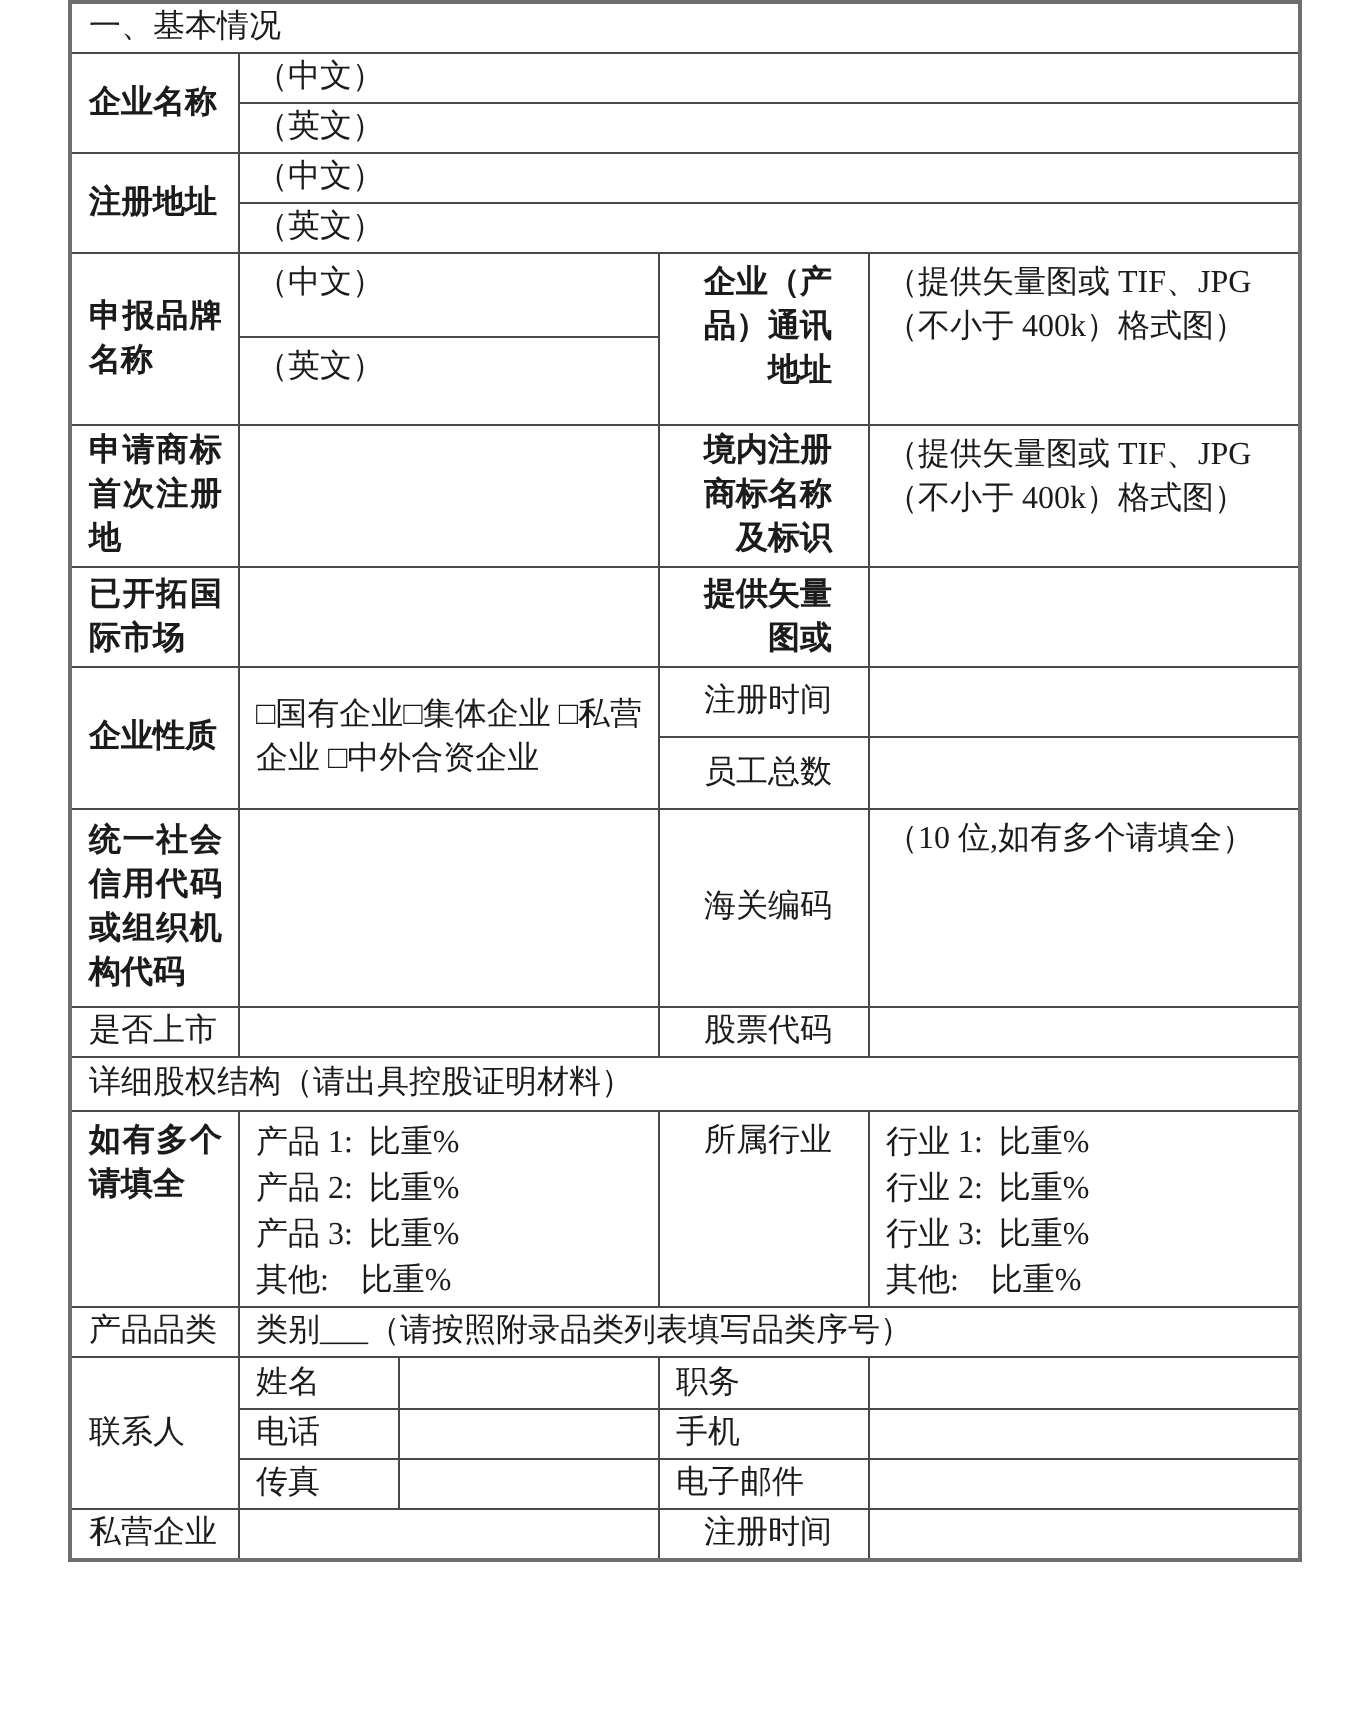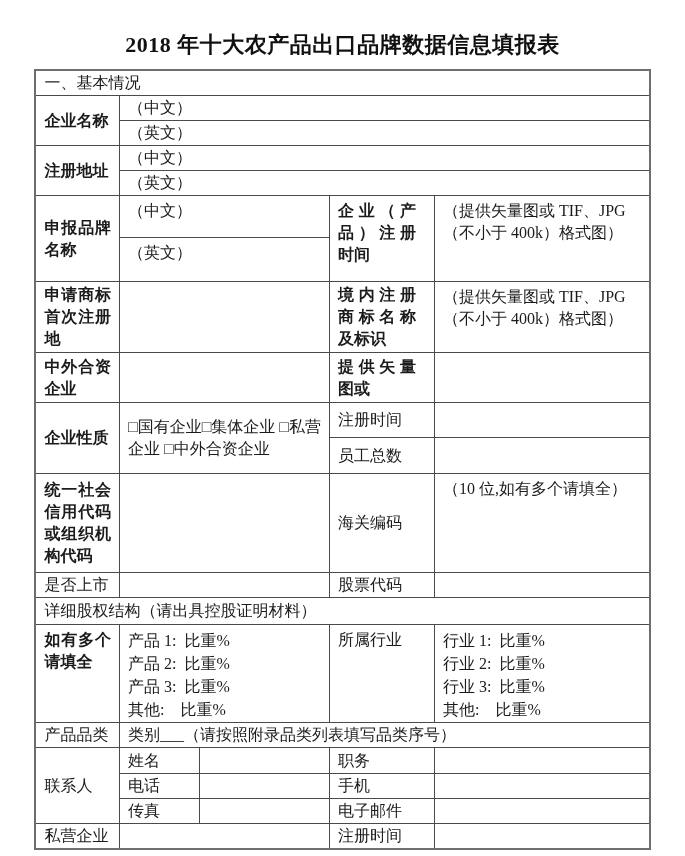--- a/index.html
+++ b/index.html
@@ -31,32 +31,31 @@
     padding:1px 8px;
     vertical-align:middle;
     overflow:hidden;
     word-break:break-all;
   }
   .just{
     text-align:justify;
     text-justify:inter-character;
     font-weight:bold;
   }
-  .narrow{padding-right:18px;}   
+  .narrow{padding-right:18px;text-align:right;}   
   .vtop{vertical-align:top;padding-top:4px;}
   .pre{white-space:pre-wrap;}
   .lines div{line-height:23px;}
   .section-head{padding-left:8px;}
 </style>
 </head>
 <body>
 
 <div class="page">
 
-  <div class="doc-title">2018 年十大农产品出口品牌数据信息填报表</div>
 
   <table class="form">
     <colgroup>
       <col style="width:84px">
       <col style="width:80px">
       <col style="width:130px">
       <col style="width:105px">
       <col style="width:215px">
     </colgroup>
 
@@ -77,36 +76,36 @@
       <td rowspan="2" class="just">注册地址</td>
       <td colspan="4">（中文）</td>
     </tr>
     <tr style="height:25px">
       <td colspan="4">（英文）</td>
     </tr>
 
     <tr style="height:42px">
       <td rowspan="2" class="just">申报品牌名称</td>
       <td colspan="2" class="vtop">（中文）</td>
-      <td rowspan="2" class="just narrow vtop">企业（产品）注册时间</td>
+      <td rowspan="2" class="just narrow vtop">企业（产品）通讯地址</td>
       <td rowspan="2" class="vtop">（提供矢量图或 TIF、JPG（不小于 400k）格式图）</td>
     </tr>
     <tr style="height:44px">
       <td colspan="2" class="vtop">（英文）</td>
     </tr>
 
     <tr style="height:71px">
       <td class="just">申请商标首次注册地</td>
       <td colspan="2"></td>
       <td class="just narrow">境内注册商标名称及标识</td>
       <td class="vtop">（提供矢量图或 TIF、JPG（不小于 400k）格式图）</td>
     </tr>
 
     <tr style="height:50px">
-      <td class="just">中外合资企业</td>
+      <td class="just">已开拓国际市场</td>
       <td colspan="2"></td>
       <td class="just narrow">提供矢量图或</td>
       <td></td>
     </tr>
 
     <tr style="height:35px">
       <td rowspan="2" class="just">企业性质</td>
       <td colspan="2" rowspan="2" class="lines">□国有企业□集体企业 □私营企业 □中外合资企业</td>
       <td class="narrow">注册时间</td>
       <td></td>

